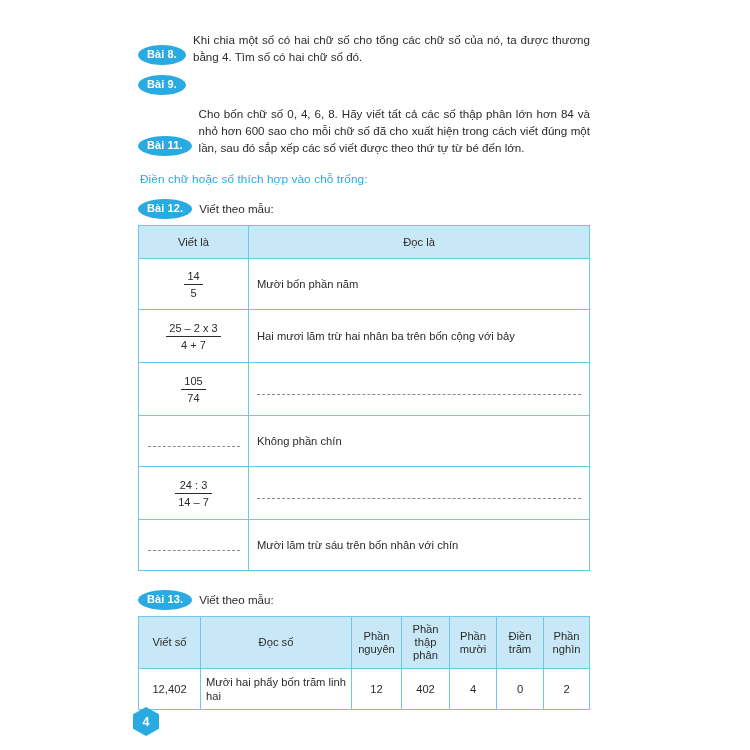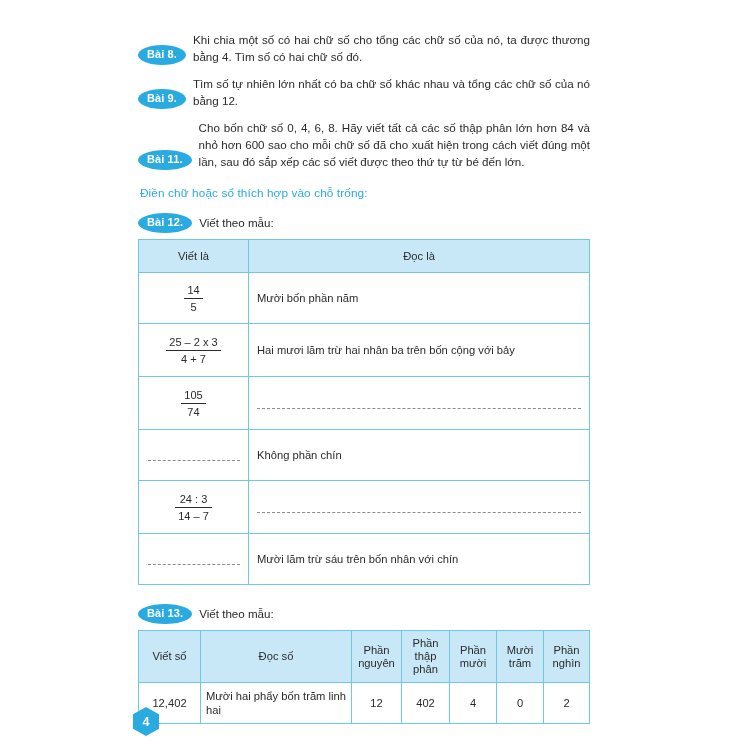--- a/index.html
+++ b/index.html
@@ -174,21 +174,20 @@
 <div class="page">
   <div class="content">
 
     <div class="exercise">
       <span class="badge">Bài 8.</span>
       <span class="ex-text">Khi chia một số có hai chữ số cho tổng các chữ số của nó, ta được thương bằng 4. Tìm số có hai chữ số đó.</span>
     </div>
 
     <div class="exercise">
       <span class="badge">Bài 9.</span>
-      <span class="ex-text">Tìm số tự nhiên lớn nhất có ba chữ số khác nhau và tổng các chữ số của nó bằng 12.</span>
     </div>
 
 
     <div class="exercise">
       <span class="badge">Bài 11.</span>
       <span class="ex-text">Cho bốn chữ số 0, 4, 6, 8. Hãy viết tất cả các số thập phân lớn hơn 84 và nhỏ hơn 600 sao cho mỗi chữ số đã cho xuất hiện trong cách viết đúng một lần, sau đó sắp xếp các số viết được theo thứ tự từ bé đến lớn.</span>
     </div>
 
     <div class="section-heading">Điền chữ hoặc số thích hợp vào chỗ trống:</div>
 
@@ -279,21 +278,21 @@
         <col style="width:47px">
         <col style="width:46px">
       </colgroup>
       <thead>
         <tr>
           <th>Viết số</th>
           <th>Đọc số</th>
           <th>Phần nguyên</th>
           <th>Phần thập phân</th>
           <th>Phần mười</th>
-          <th>Mười trăm</th>
+          <th>Điền trăm</th>
           <th>Phần nghìn</th>
         </tr>
       </thead>
       <tbody>
         <tr class="t13-row">
           <td class="cell-center">12,402</td>
           <td class="justify-cell">Mười hai phẩy bốn trăm linh hai</td>
           <td class="cell-center">12</td>
           <td class="cell-center">402</td>
           <td class="cell-center">4</td>

